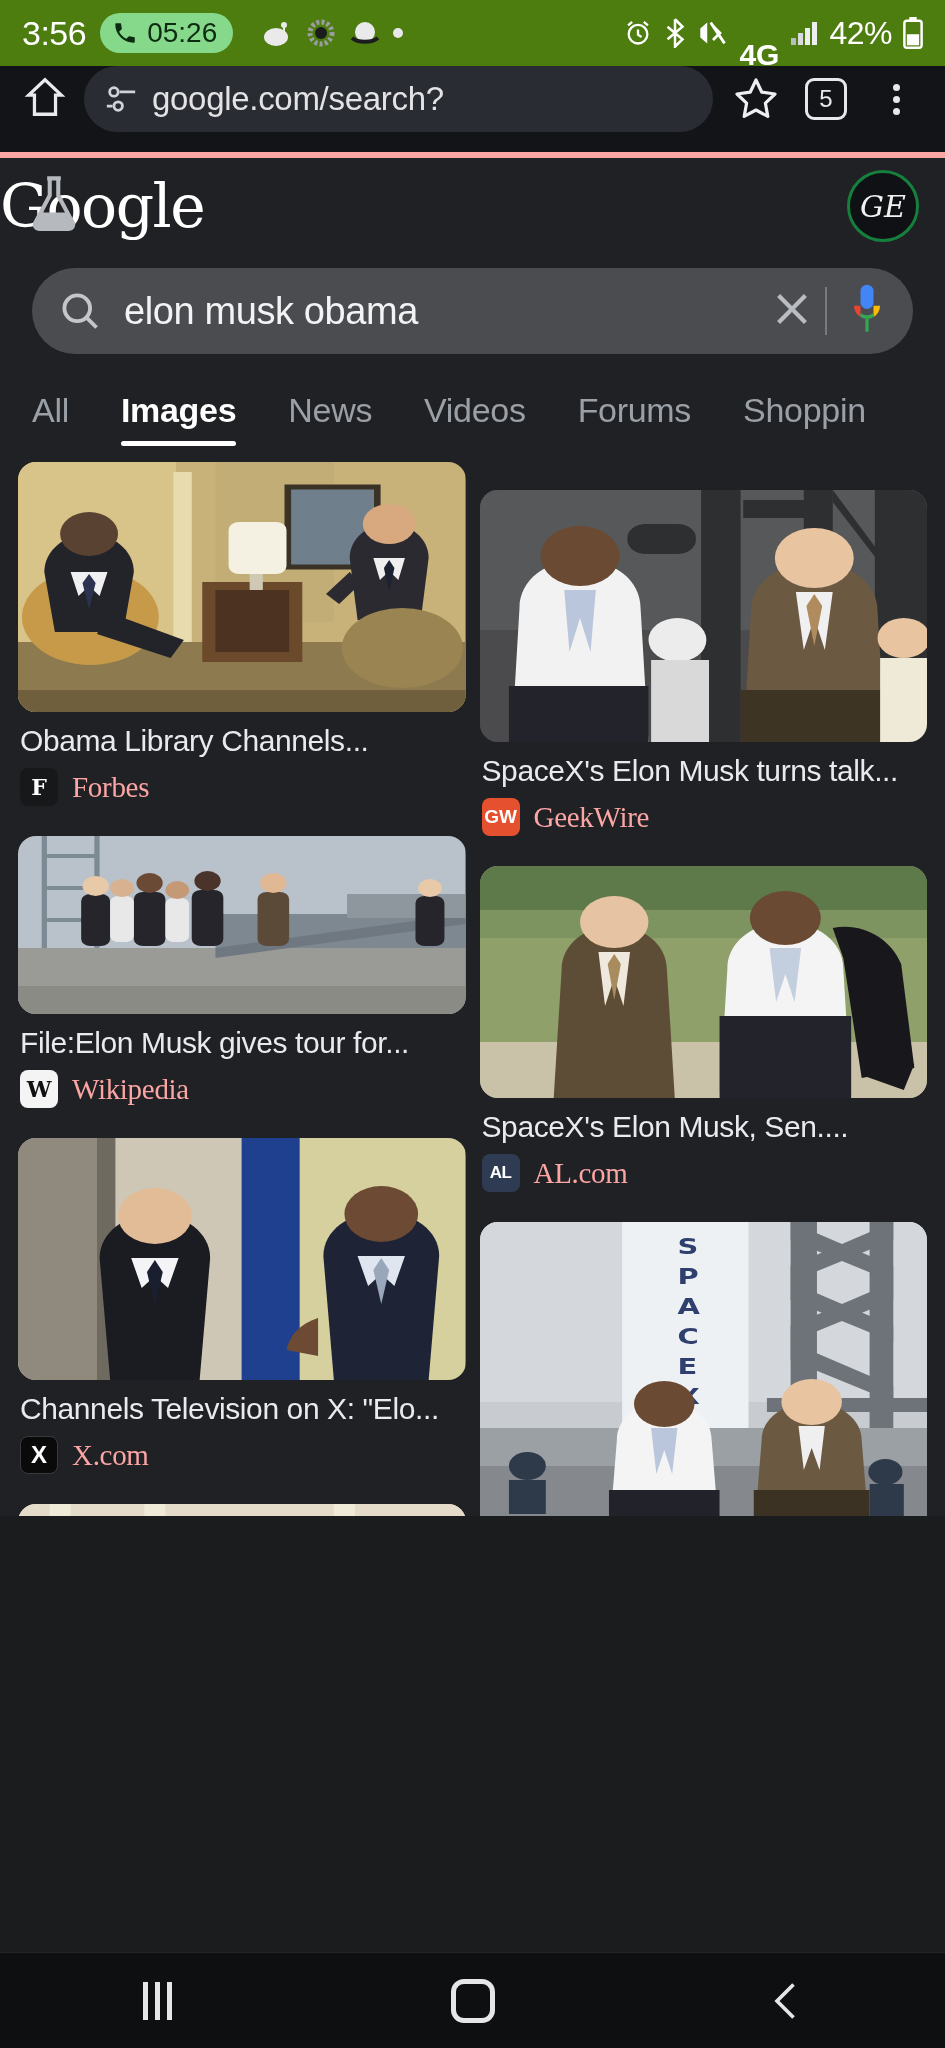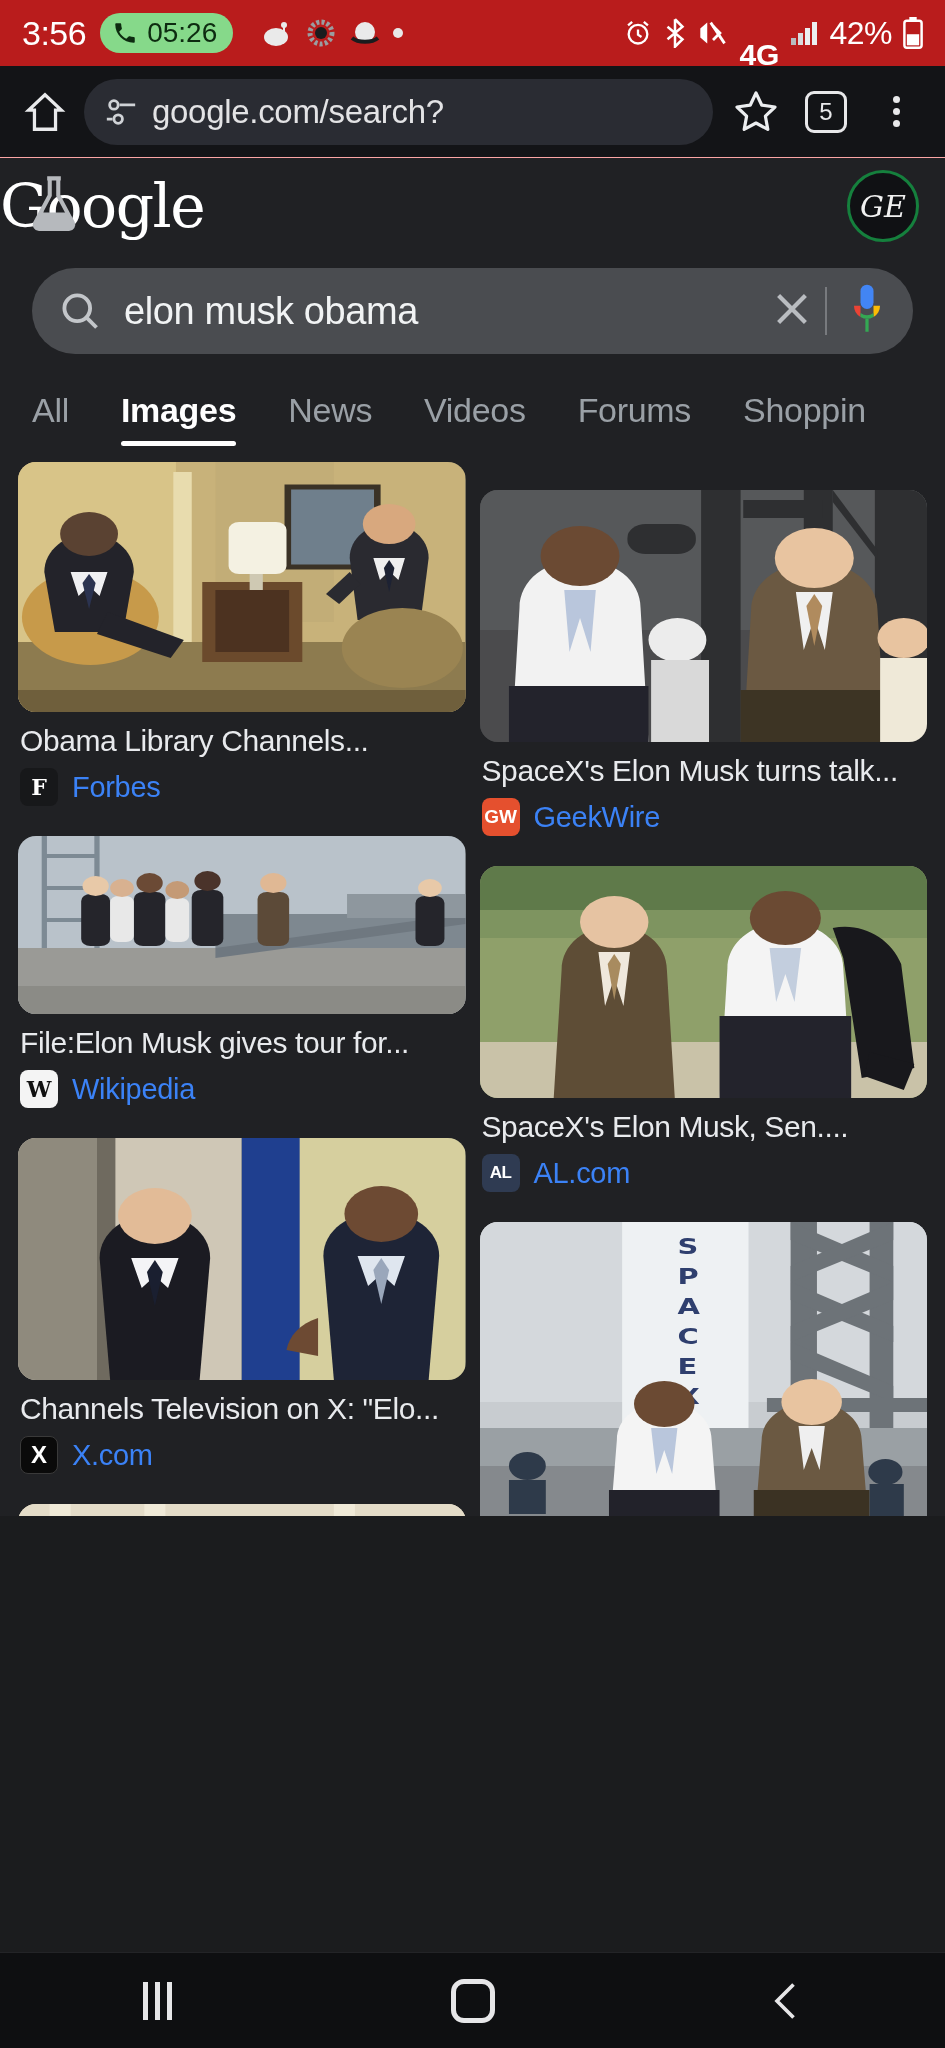--- a/index.html
+++ b/index.html
@@ -6,41 +6,41 @@
   html, body {
     width: 945px; height: 2048px;
     background: #000;
     font-family: "Liberation Sans", sans-serif;
     overflow: hidden;
   }
   .phone { position: relative; width: 945px; height: 2048px; background: #1b1c1e; }
 
   
   .statusbar {
-    height: 66px; background: #b91c1c; color: #fff;
+    height: 66px; background: #4d7c0f; color: #fff;
     display: flex; align-items: center; padding: 0 22px; justify-content: flex-end;
   }
   .sb-left { display: flex; align-items: center; gap: 14px; }
   .sb-clock { font-size: 34px; font-weight: 400; letter-spacing: -0.5px; }
   .call-pill {
     display: flex; align-items: center; gap: 9px;
     background: #86d98a; color: #0d2b10;
     border-radius: 22px; padding: 4px 16px 5px 12px; height: 40px;
   }
   .call-pill .ptxt { font-size: 28px; font-weight: 500; }
   .sb-appicons { display: flex; align-items: center; gap: 12px; margin-left: 14px; }
   .sb-right { margin-left: auto; display: flex; align-items: center; gap: 11px; }
   .sb-batt { font-size: 32px; font-weight: 400; letter-spacing: -0.5px; }
   .dot-icon { width: 10px; height: 10px; background: #e8e8e8; border-radius: 50%; }
 
   
   .browserbar {
     height: 92px; background: #131417;
-    display: flex; align-items: center; padding: 0 14px;
-    border-bottom: 1px solid #fca5a5;
+    display: flex; padding: 0 14px;
+    border-bottom: 6px solid #fca5a5;
   }
   .home-btn { width: 62px; height: 62px; display: flex; align-items: center; justify-content: center; }
   .omnibox {
     flex: 1; height: 66px; background: #2a2c33; border-radius: 33px;
     display: flex; align-items: center; padding: 0 20px; gap: 14px;
     margin: 0 8px; overflow: hidden;
   }
   .omni-url {
     font-size: 33px; color: #e3e3e5; white-space: nowrap;
     overflow: hidden; letter-spacing: -0.3px;
@@ -121,21 +121,21 @@
   .favicon {
     width: 38px; height: 38px; border-radius: 8px; flex: none;
     display: flex; align-items: center; justify-content: center;
     font-size: 22px; font-weight: 700;
   }
   .fav-forbes { background: #17181a; color: #fff; font-family: "DejaVu Serif", serif; }
   .fav-geekwire { background: #e5502e; color: #fff; font-size: 19px; }
   .fav-wikipedia { background: #f4f4f4; color: #111; font-family: "DejaVu Serif", serif; }
   .fav-alcom { background: #2f3b52; color: #fff; font-size: 17px; letter-spacing: -0.5px; }
   .fav-xcom { background: #0a0a0a; color: #fff; border: 1px solid #3a3a3a; font-size: 24px; }
-  .csname { font-size: 29px; color: #3b82f6; letter-spacing: -0.3px; }
+  .csname { font-size: 29px; color: #fca5a5; letter-spacing: -0.3px; font-family: Liberation Serif, serif; }
 
   
   .navbar {
     position: absolute; left: 0; bottom: 0; width: 945px; height: 96px;
     background: #0e0f11; display: flex; align-items: center;
     justify-content: space-around; border-top: 1px solid #232427;
   }
   .nav-btn { width: 150px; height: 96px; display: flex; align-items: center; justify-content: center; }
   .nav-recents { display: flex; gap: 7px; }
   .nav-recents i { width: 5px; height: 38px; background: #e6e6e8; display: block; }

